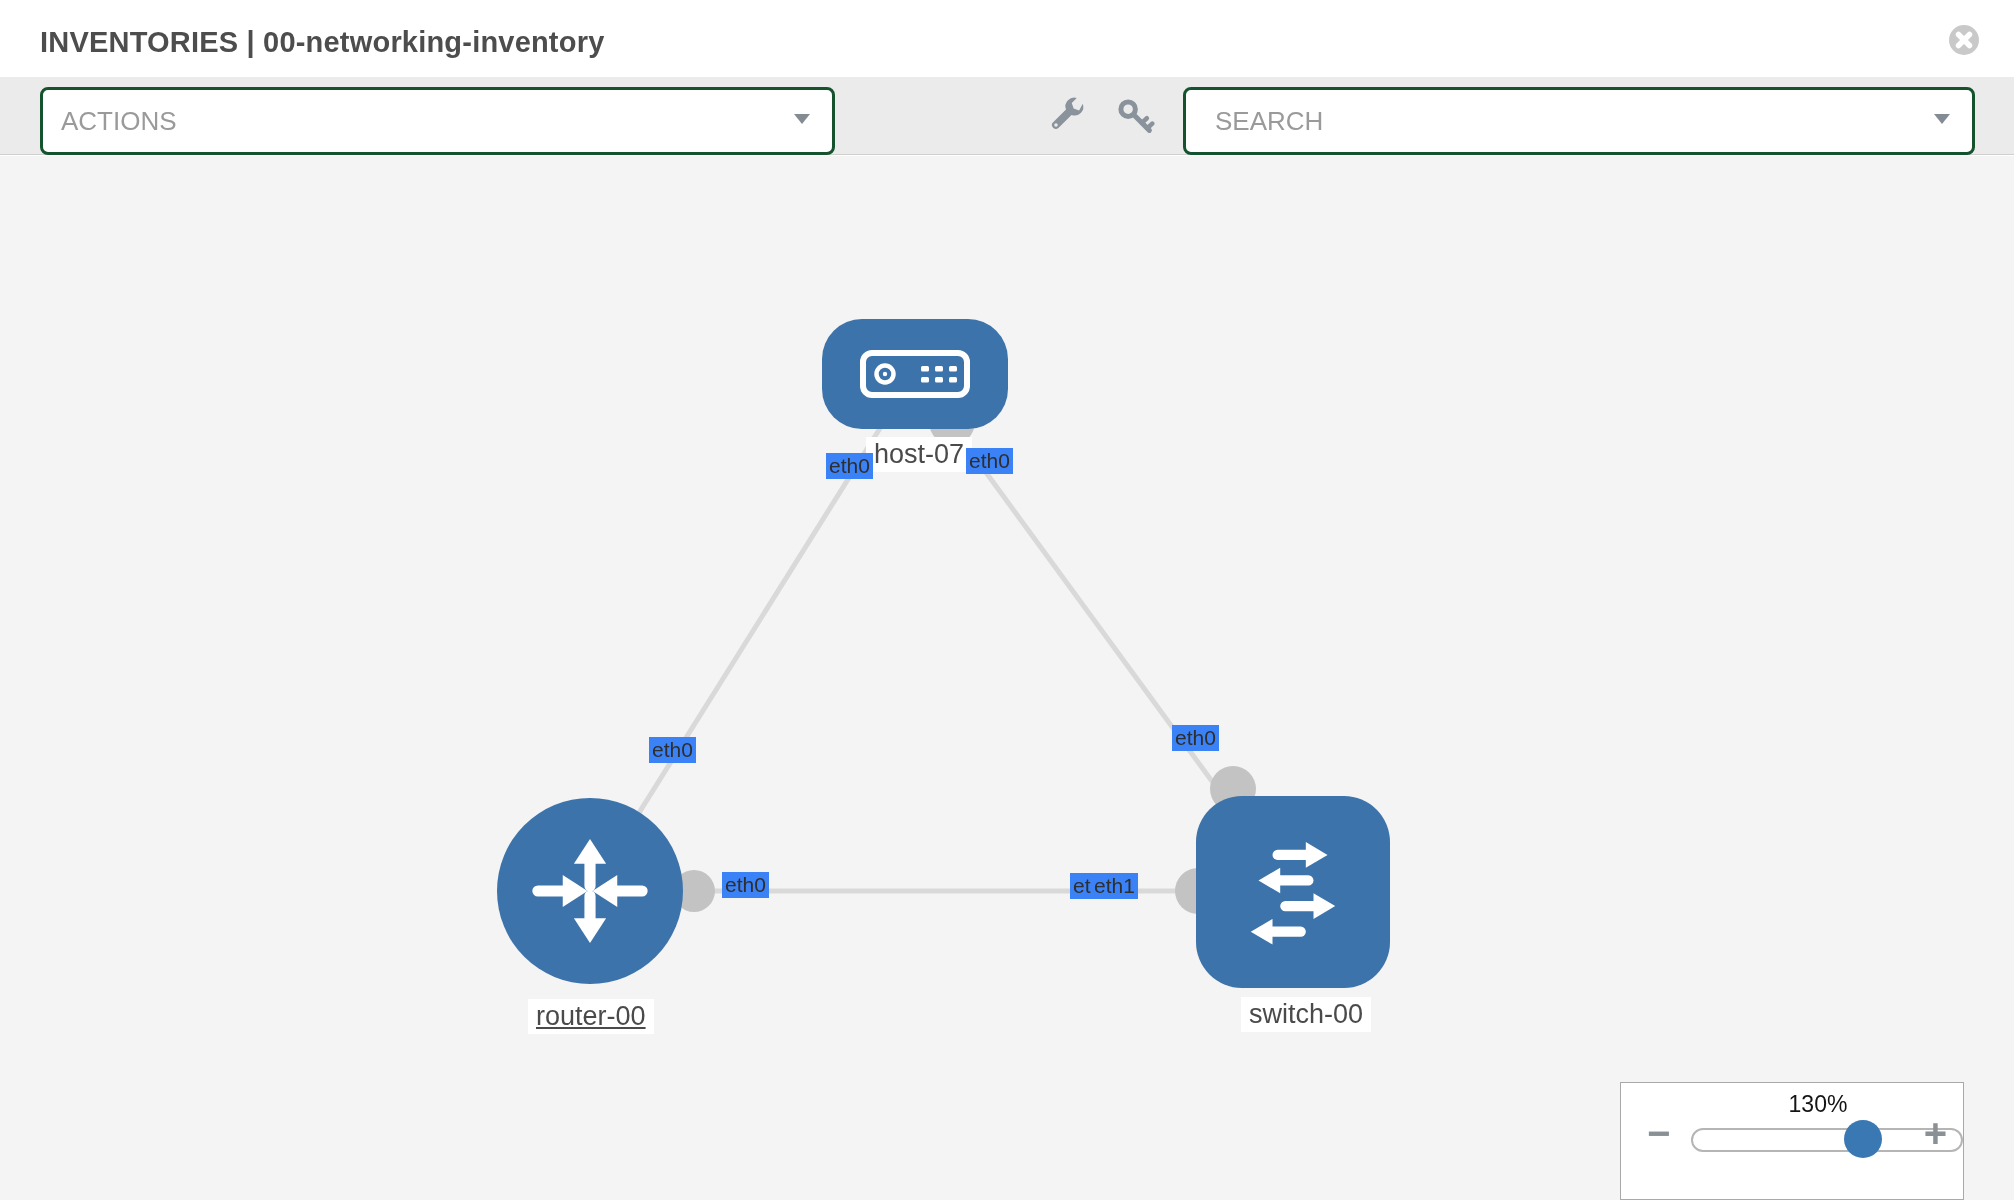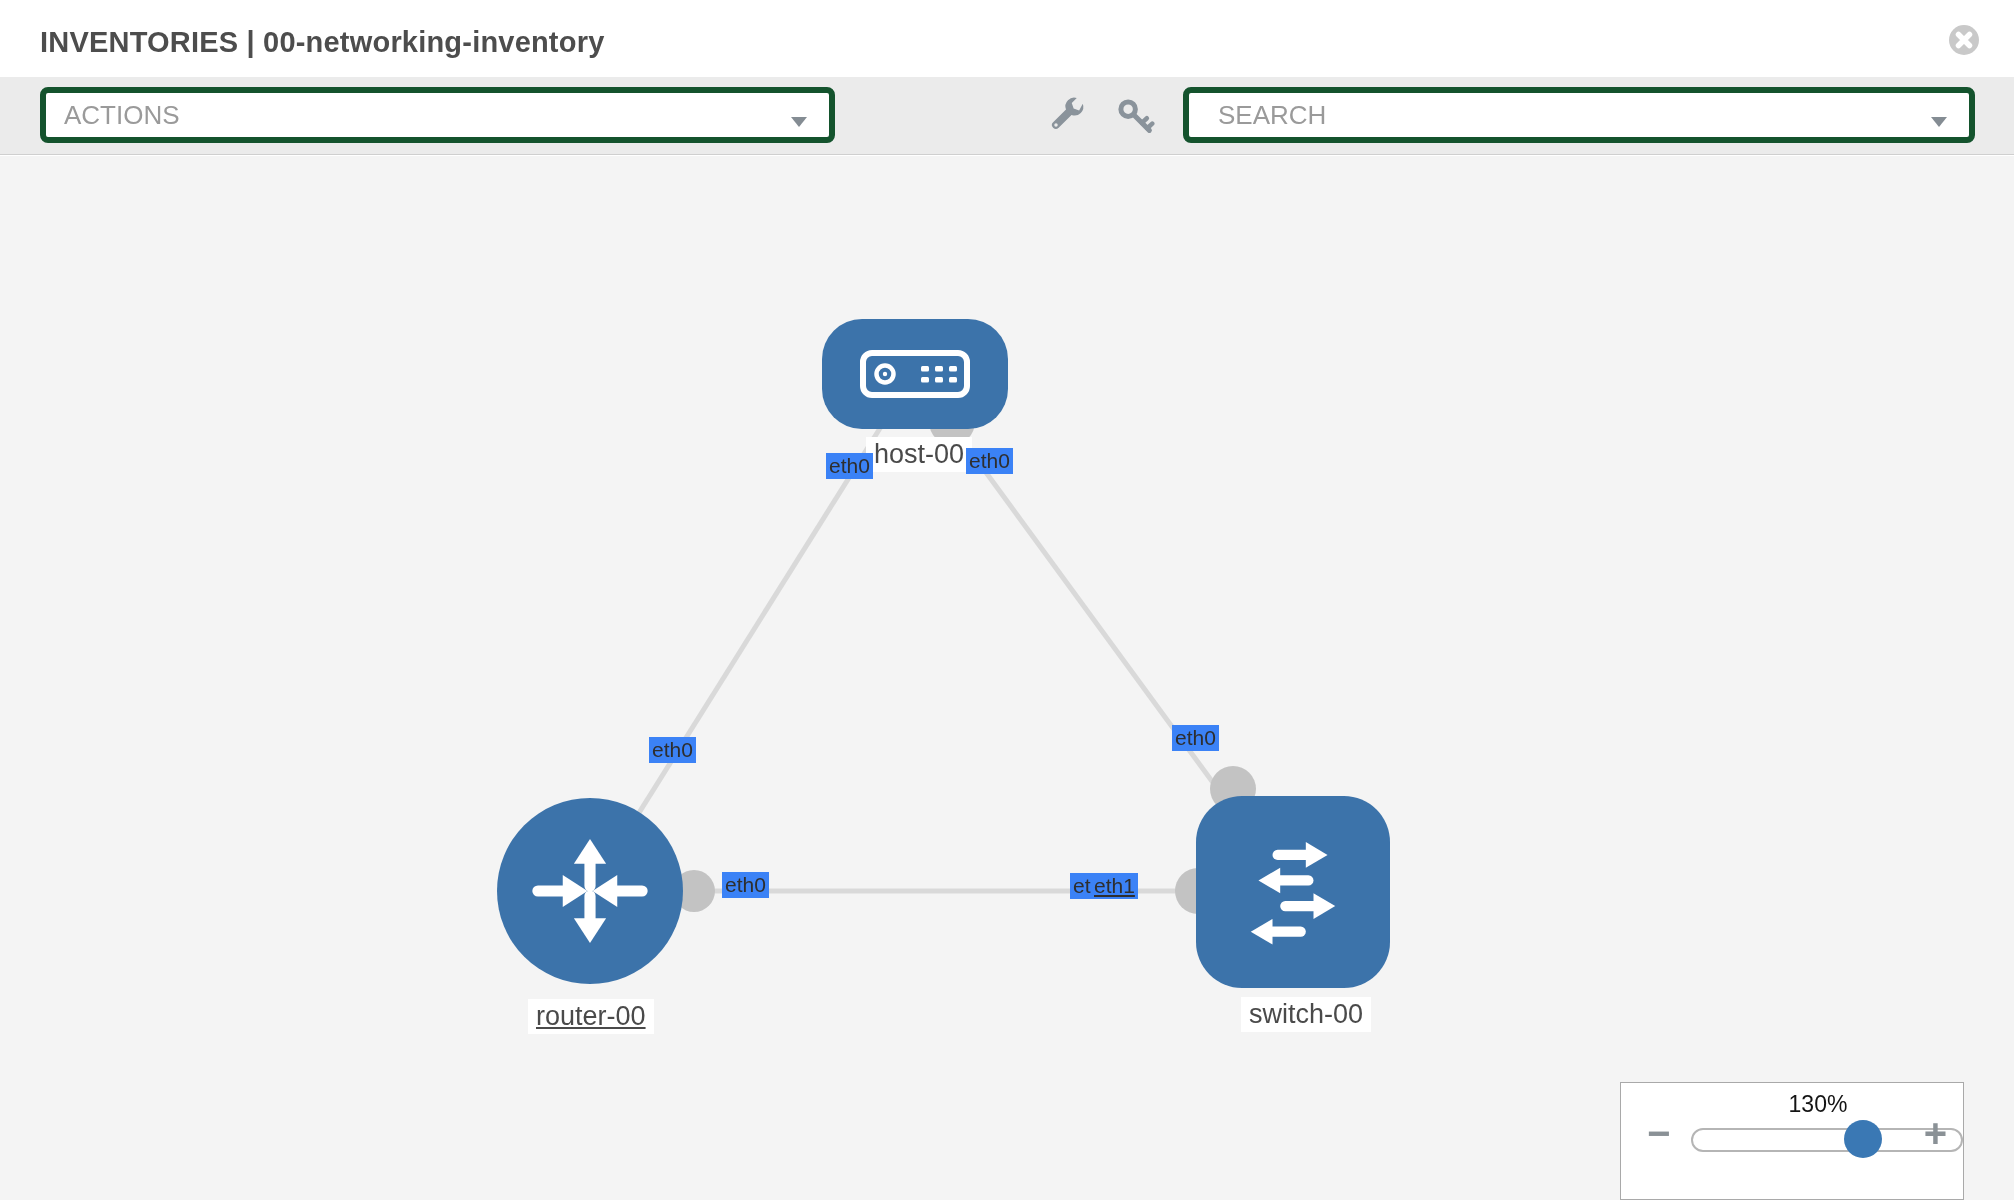--- a/index.html
+++ b/index.html
@@ -10,22 +10,22 @@
   
   .hdr { position:absolute; left:0; top:0; width:2014px; height:76px; background:#fff;
          border-bottom:1px solid #d9d9d9;margin-top:6px; }
   .hdr h1 { position:absolute; left:40px; top:20px; font-size:29px; font-weight:bold;
             color:#4d4d4d; letter-spacing:0.2px; }
   .close-btn { position:absolute; right:34px; top:18px; width:32px; height:32px; cursor:pointer; }
 
   
   .toolbar { position:absolute; left:0; top:77px; width:2014px; height:78px;
              background:#ebebeb; border-bottom:1px solid #cfcfcf; }
-  .select { position:absolute; top:10px; height:56px; background:#fff;
-            border:6px solid #14532d; border-radius:8px; display:flex; align-items:center; }
+  .select { position:absolute; top:10px; height:68px; background:#fff;
+            border:3px solid #14532d; border-radius:8px; display:flex; align-items:center; }
   .select .lbl { padding-left:18px; font-size:26px; color:#9a9a9a; }
   .caret { position:absolute; right:22px; top:24px; width:0; height:0;
            border-left:8px solid transparent; border-right:8px solid transparent;
            border-top:10px solid #848c93; }
   .sel-actions { left:40px; width:795px; }
   .sel-search  { left:1183px; width:792px;padding-left:11px; }
   .sel-search input { border:none; outline:none; width:700px; margin-left:18px;
                       font-size:26px; color:#6e6e6e; background:transparent;
                       font-family:"Liberation Sans", sans-serif; }
   .sel-search input::placeholder { color:#9a9a9a; opacity:1; }
@@ -127,21 +127,21 @@
         <g fill="#fff">
           <rect x="62" y="17" width="8" height="5.5" rx="1.5"></rect>
             <rect x="76" y="17" width="8" height="5.5" rx="1.5"></rect>
             <rect x="90" y="17" width="8" height="5.5" rx="1.5"></rect>
           <rect x="62" y="28" width="8" height="5.5" rx="1.5"></rect>
             <rect x="76" y="28" width="8" height="5.5" rx="1.5"></rect>
             <rect x="90" y="28" width="8" height="5.5" rx="1.5"></rect>
         </g>
       </svg>
     </div>
-    <div class="nlabel" style="left:866px; top:281px;">host-00</div>
+    <div class="nlabel" style="left:866px; top:281px;">host-07</div>
 
     <div class="node node-router">
       <svg width="124" height="124" viewBox="0 0 100 100">
         <g stroke="#fff" stroke-width="9" stroke-linecap="round">
           <line x1="50" y1="46" x2="50" y2="24"></line>
           <line x1="50" y1="54" x2="50" y2="76"></line>
           <line x1="8" y1="50" x2="28" y2="50"></line>
           <line x1="92" y1="50" x2="72" y2="50"></line>
         </g>
         <g fill="#fff">
@@ -171,21 +171,21 @@
       </svg>
     </div>
     <div class="nlabel" style="left:1241px; top:841px;">switch-00</div>
 
     <div class="chip" style="left:826px; top:297px;">eth0</div>
     <div class="chip" style="left:966px; top:292px;">eth0</div>
     <div class="chip" style="left:649px; top:581px;">eth0</div>
     <div class="chip" style="left:1172px; top:569px;">eth0</div>
     <div class="chip" style="left:722px; top:716px;">eth0</div>
     <div class="chip" style="left:1070px; top:717px;">eth0</div>
-    <div class="chip" style="left:1091px; top:717px; z-index:6;text-decoration:underline;">eth1</div>
+    <div class="chip" style="left:1091px; top:717px; z-index:6;">eth1</div>
 
     <div class="zoom-panel">
       <div class="zoom-val">130%</div>
       <div class="zoom-minus">−</div>
       <div class="zoom-track"></div>
       <div class="zoom-knob"></div>
       <div class="zoom-plus">+</div>
     </div>
 
   </div>

